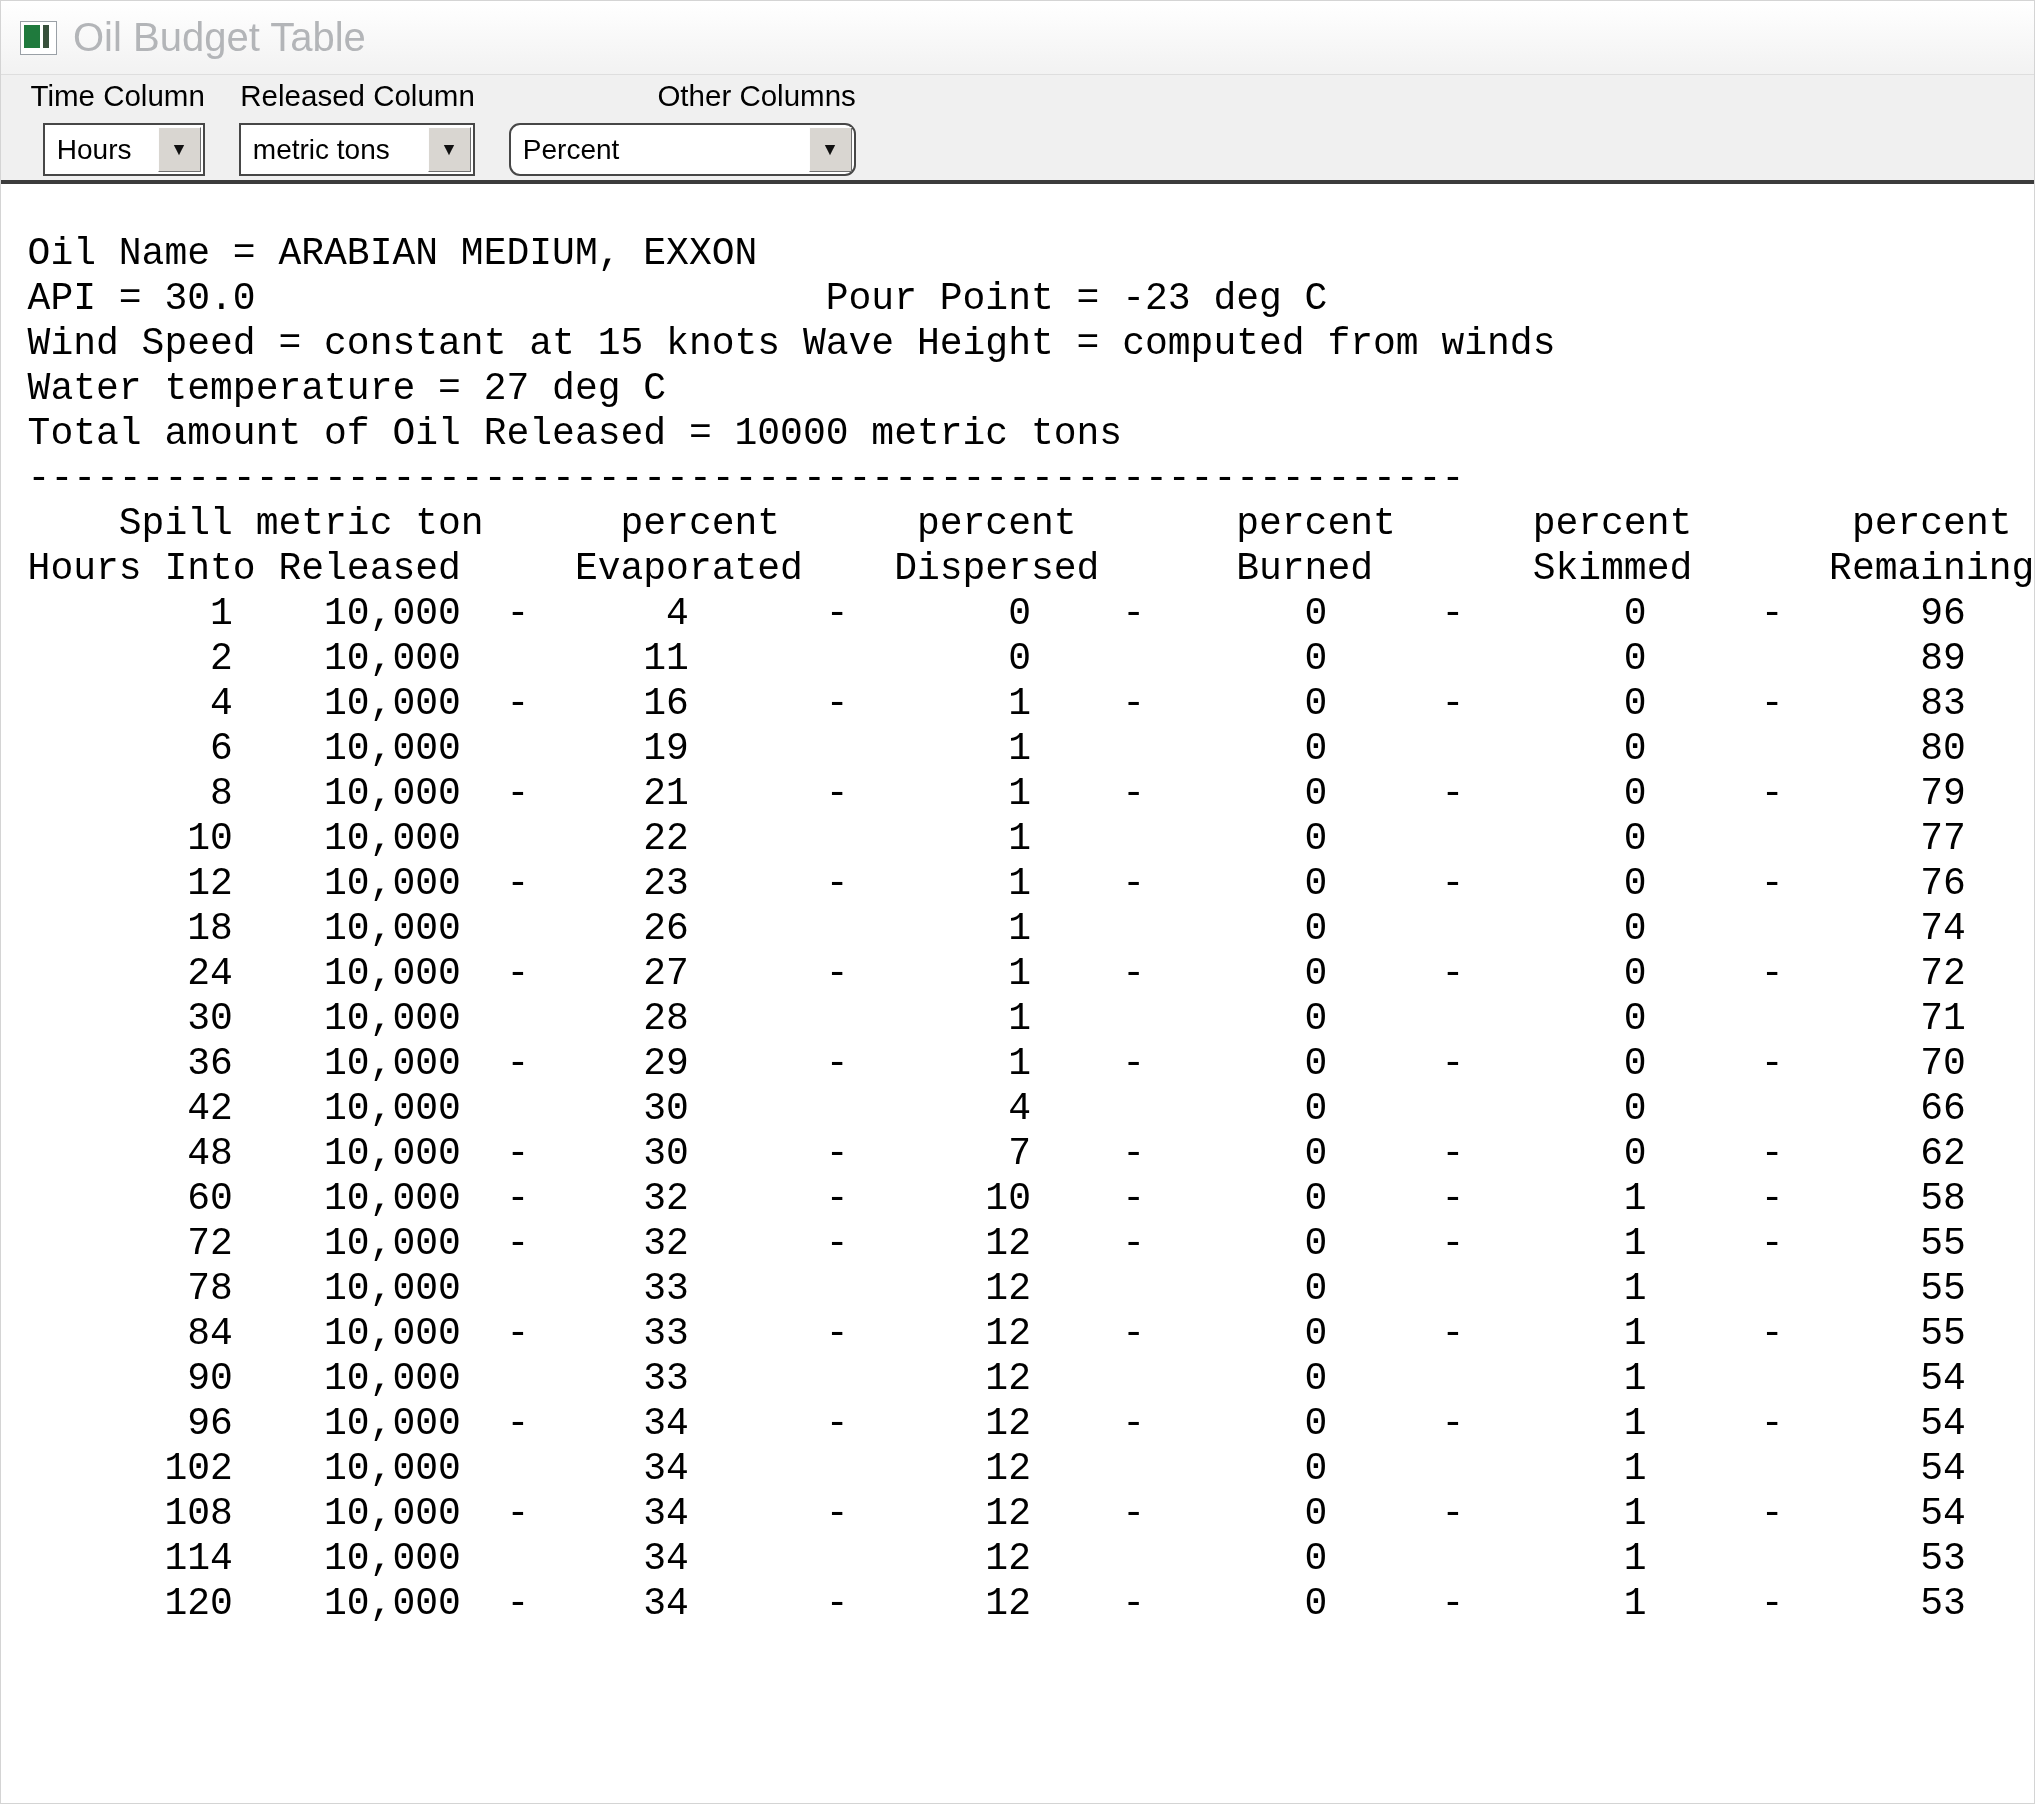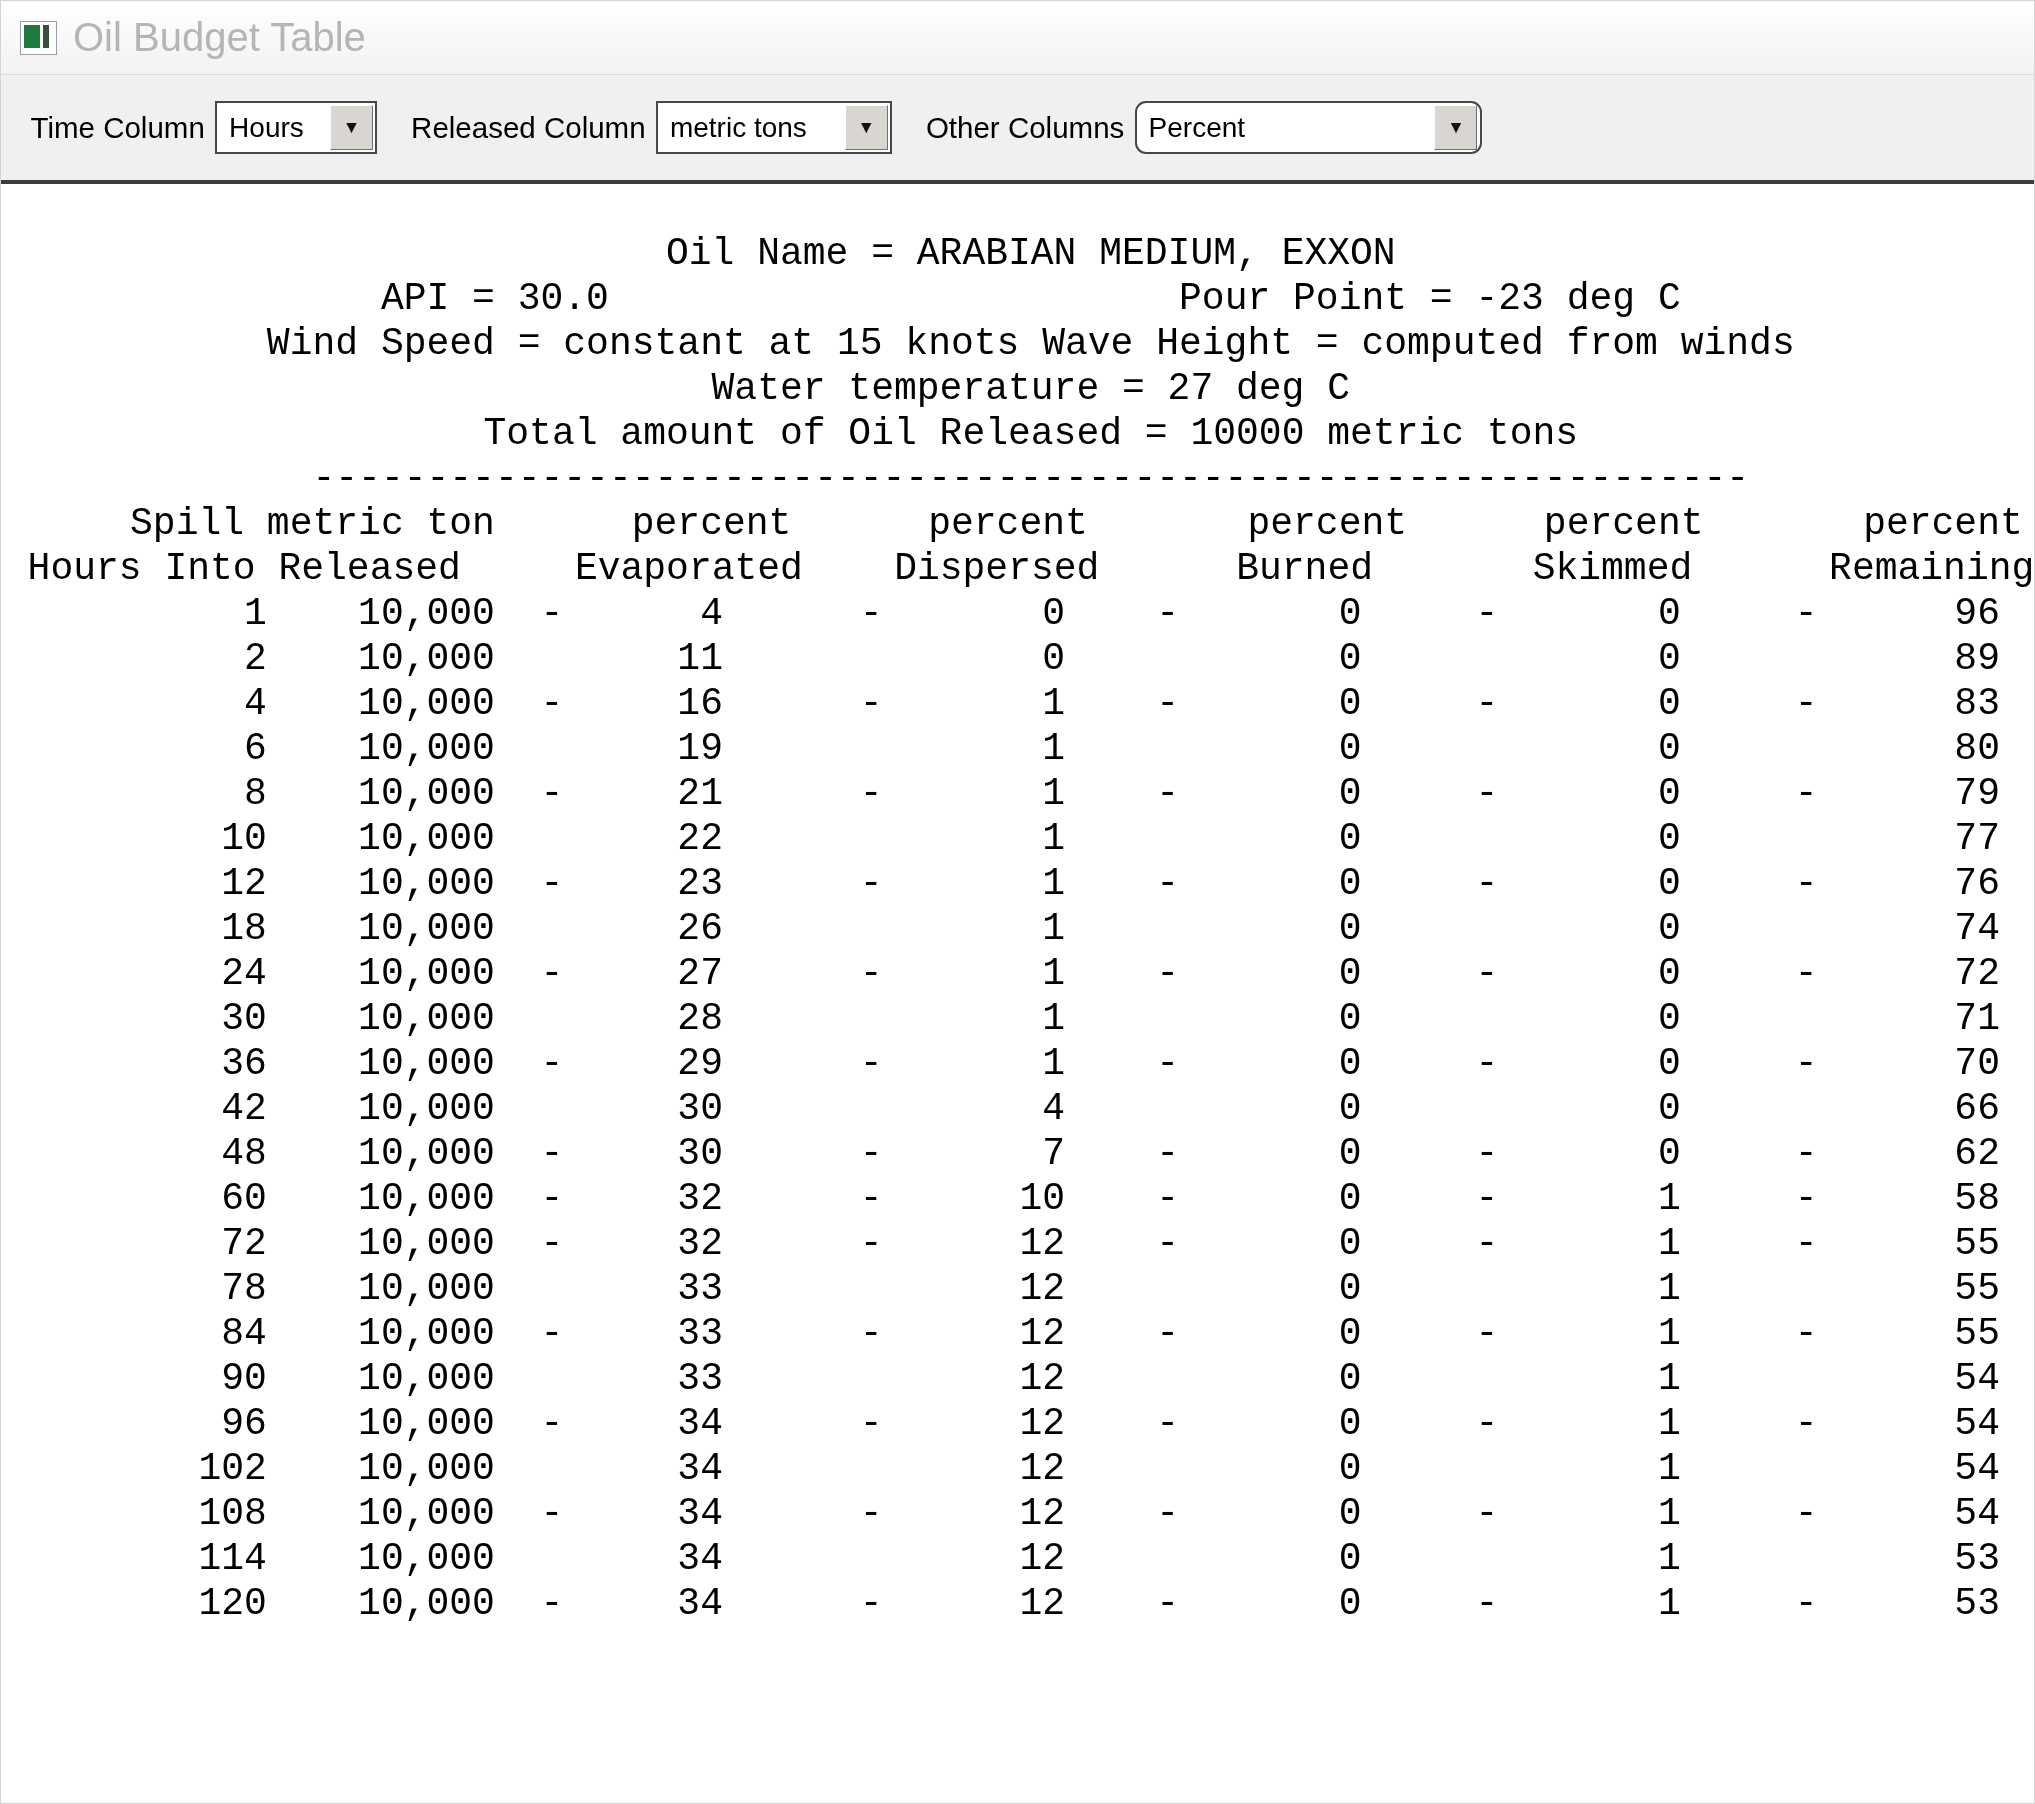--- a/index.html
+++ b/index.html
@@ -12,37 +12,37 @@
   .titlebar { flex:0 0 auto; height:74px; background:linear-gradient(#ffffff,#f2f2f2);
               display:flex; align-items:center; padding-left:19px; gap:16px; border-bottom:0.7px solid #dedede; }
   .app-icon { width:37px; height:34px; background:#ffffff; border:1.5px solid #9aa0a6; position:relative; flex:0 0 auto; }
   .app-icon .green-pane { position:absolute; left:3px; top:3px; width:16px; height:23.6px; background:#1f7a3d; }
   .app-icon .dark-pane  { position:absolute; left:22px; top:3px; width:5.9px;  height:23.6px; background:#37503b; }
   .title-text { font-size:40px; color:#b3b5b8; }
 
   
   .toolbar { flex:0 0 auto; height:105px; background:#f0f0f0; display:flex; align-items:center;
              padding-left:29.5px; gap:34px; }
-  .tb-group { display:flex; align-items:center; gap:10.3px; }
+  .tb-group { display:flex; align-items:flex-end; gap:10.3px;flex-direction:column; }
   .tb-label { font-size:29.5px; color:#000; white-space:nowrap; }
   .combo { display:flex; align-items:stretch; background:#ffffff; border:2.2px solid #474747; height:53px; }
   .combo-value { flex:1; display:flex; align-items:center; padding:0 12px; font-size:28px; color:#000; white-space:nowrap; overflow:hidden; }
   .combo-arrow { width:43px; margin:2.2px; background:#d9d6d1; border:1.5px solid; border-color:#fdfdfd #6f6f6f #6f6f6f #fdfdfd;
                  display:flex; align-items:center; justify-content:center; font-size:17.7px; color:#111; flex:0 0 auto; }
   .combo.w1 { width:162px; }
   .combo.w2 { width:236px; }
   .combo.w3 { width:347px;border-radius:11px; }
 
   .toolbar-rule { flex:0 0 auto; height:4.4px; background:#3c3c3c; }
 
   
   .content { flex:1 1 auto; background:#ffffff; padding:47px 0 0 26.6px;
              font-family:"Liberation Mono","DejaVu Sans Mono",monospace;
              font-size:38px; line-height:45px; color:#000; overflow:hidden; }
-  .mono-line { white-space:pre;text-align:center; }
+  .mono-line { white-space:pre; }
 </style>
 </head>
 <body>
 
 <div class="window">
 
   <div class="titlebar">
     <span class="app-icon">
       <span class="green-pane"></span>
       <span class="dark-pane"></span>

